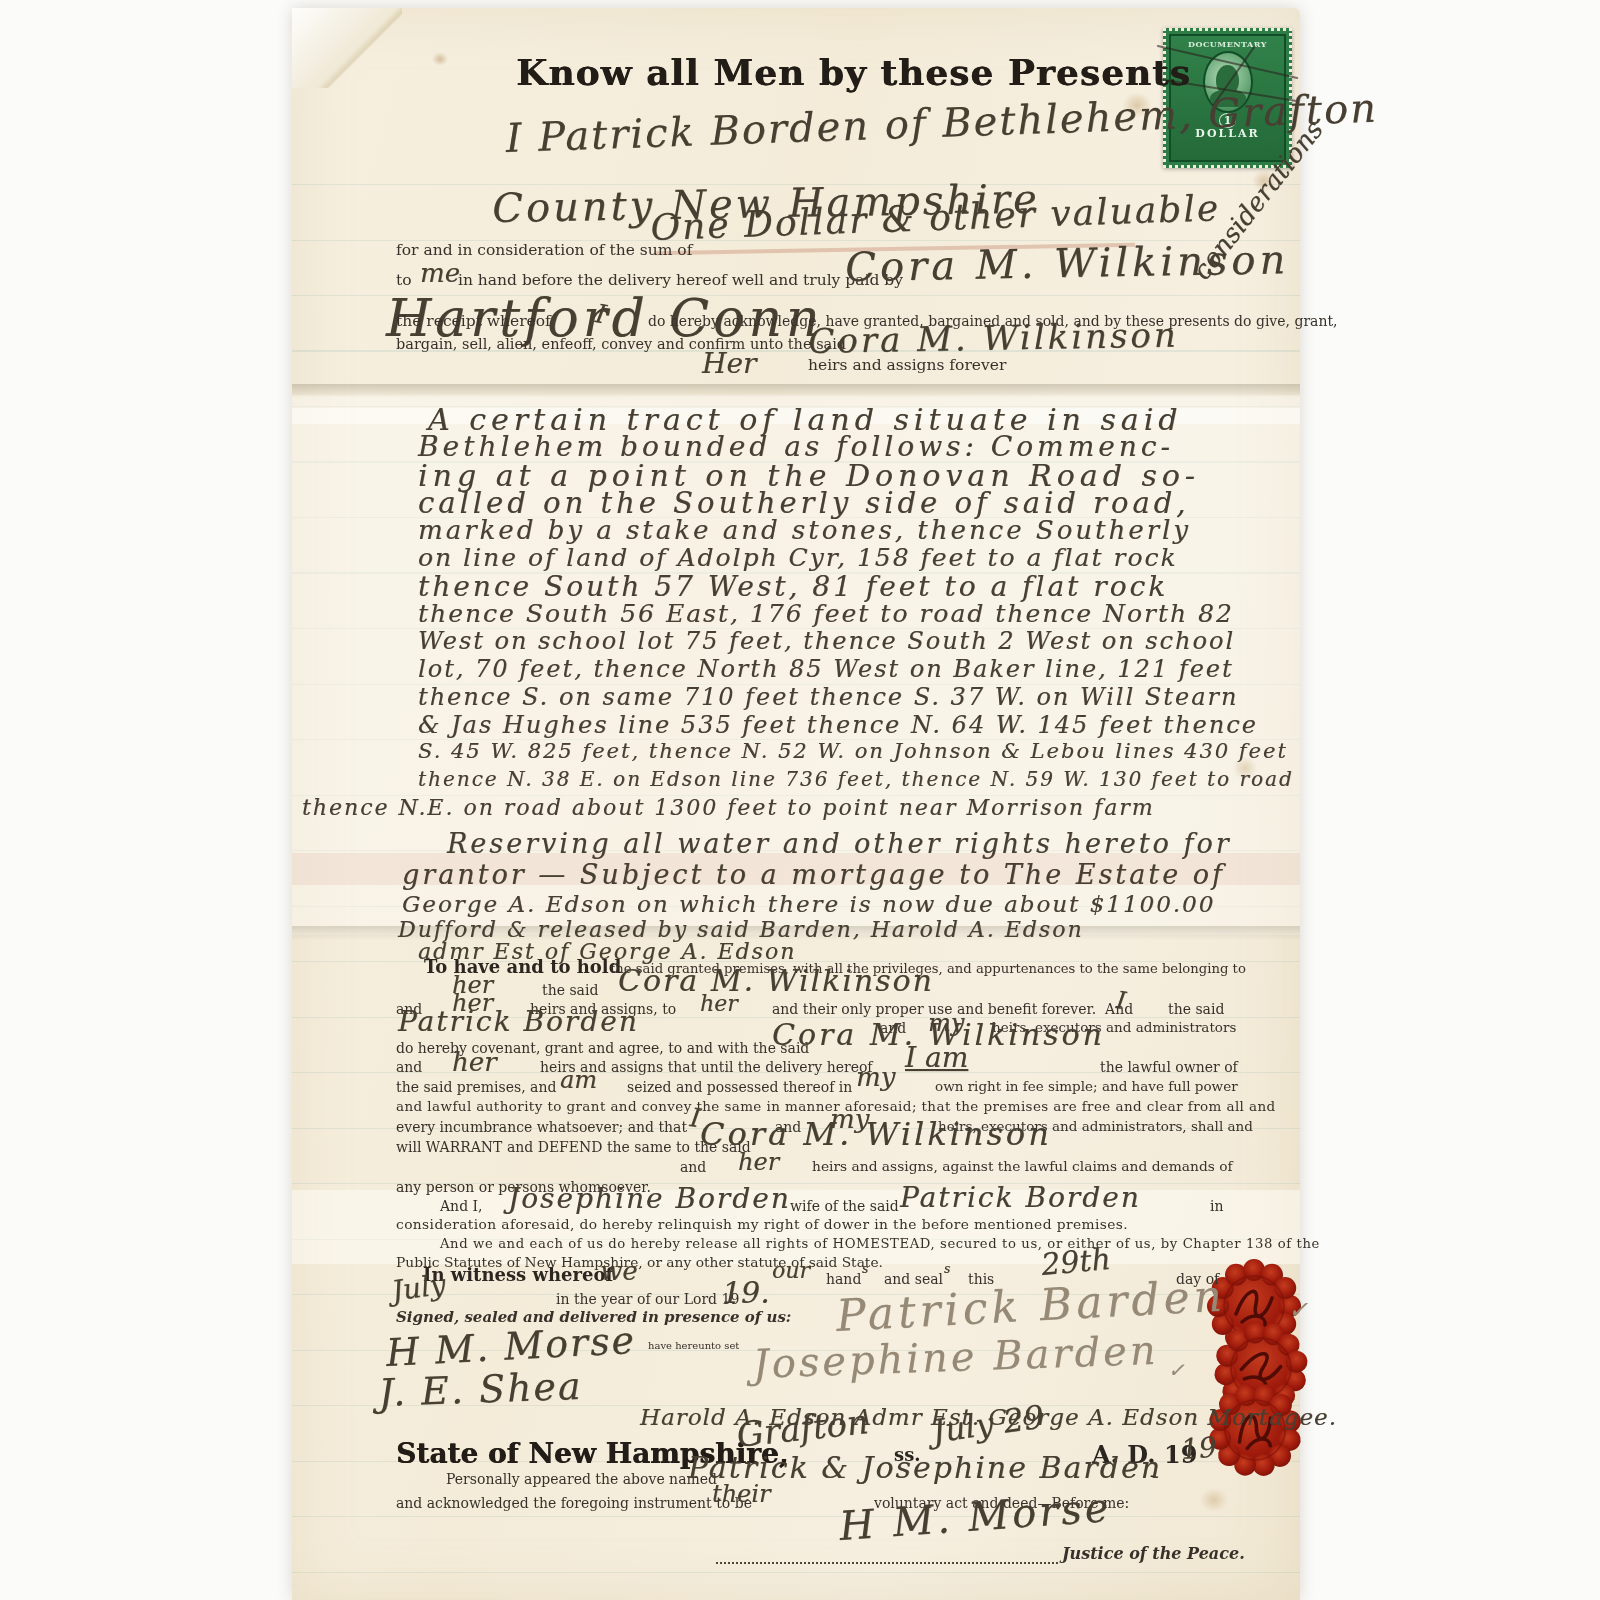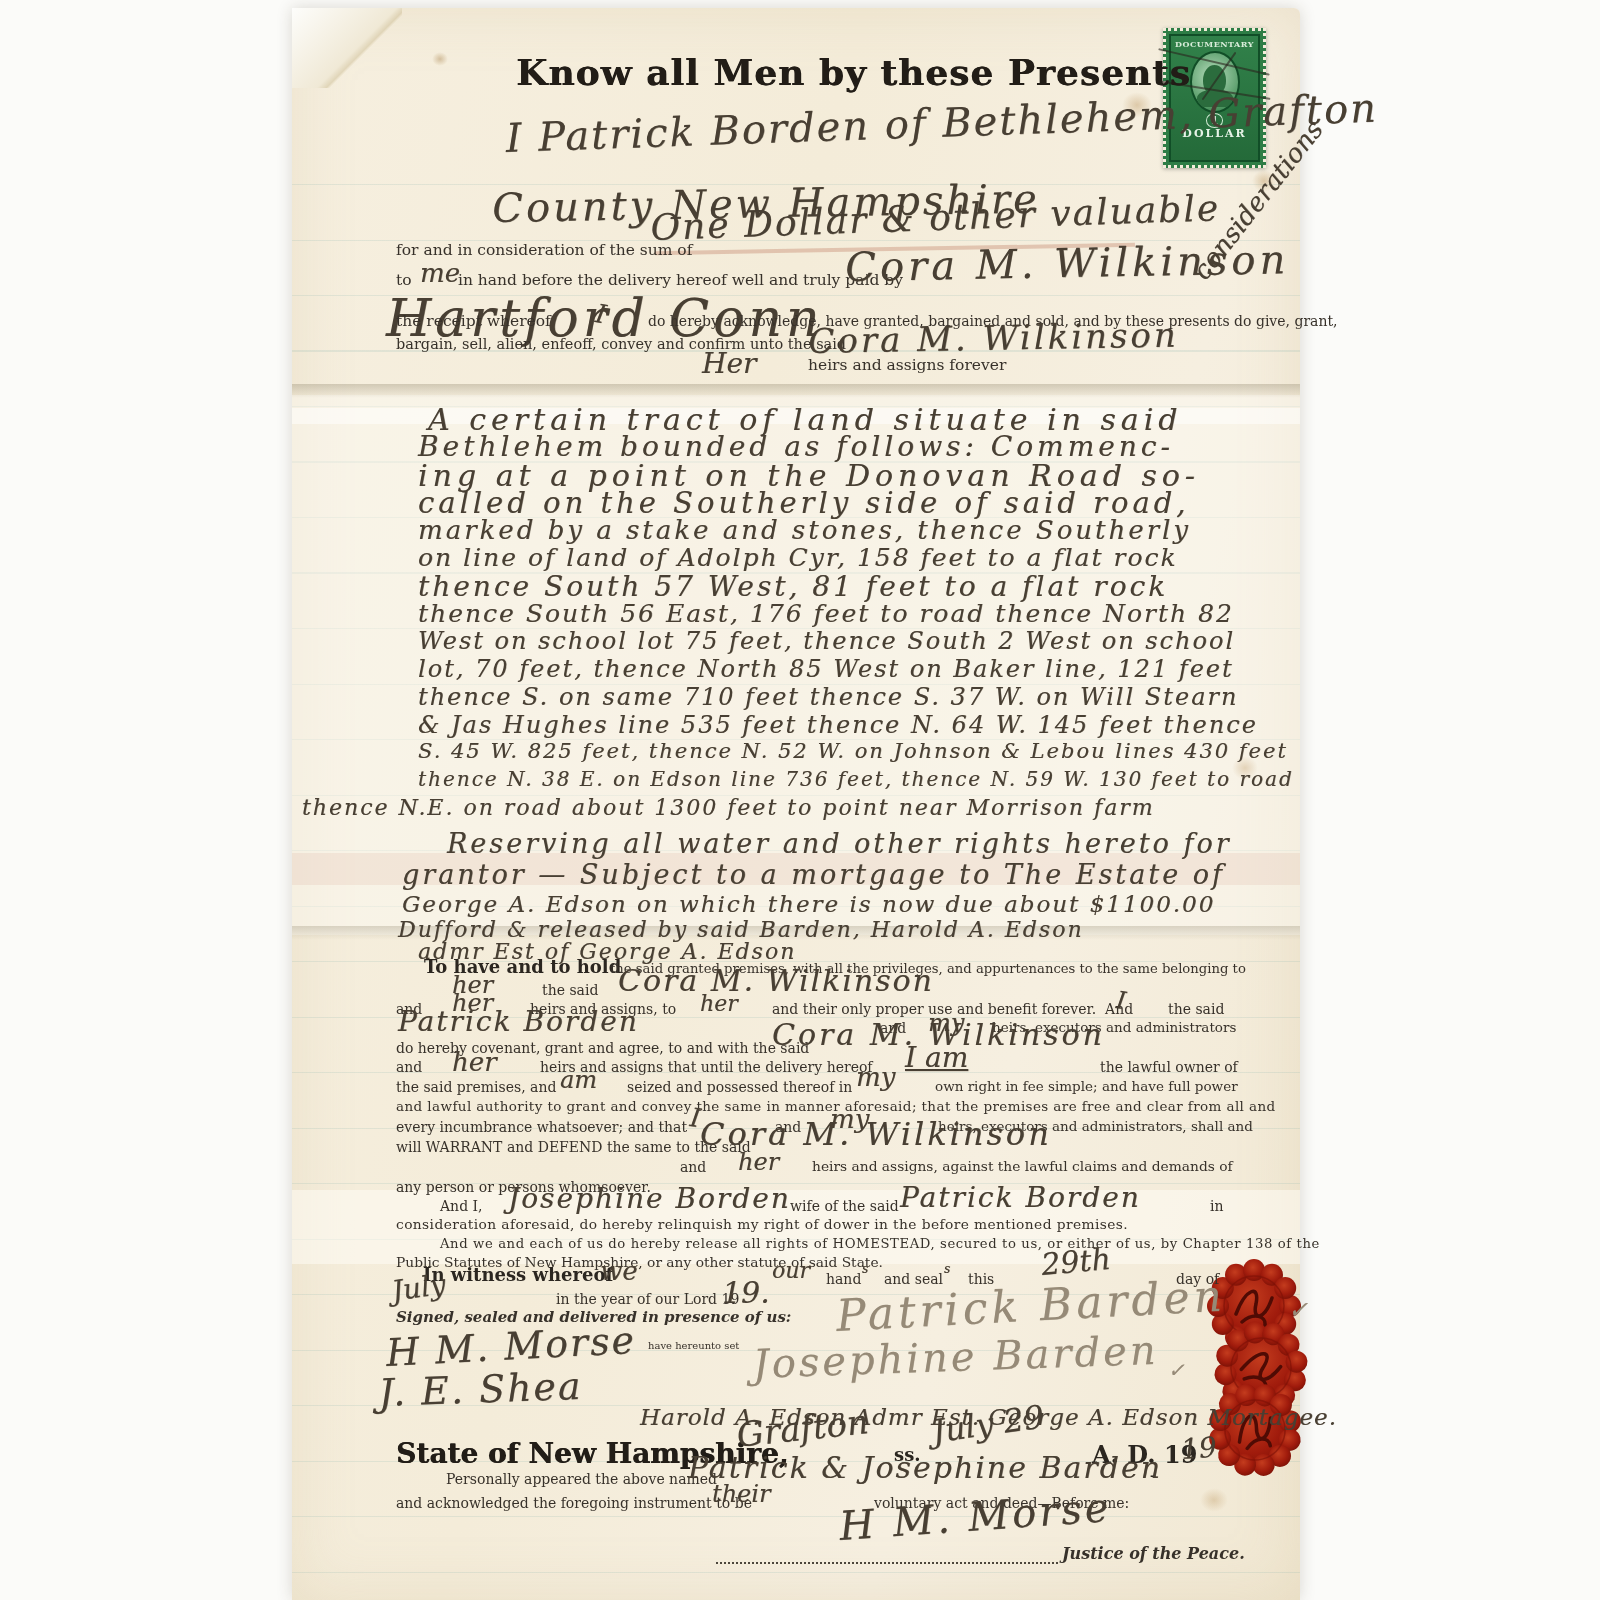--- a/index.html
+++ b/index.html
@@ -20,21 +20,21 @@
   .frag{position:absolute;white-space:pre;transform-origin:left top;line-height:1;}
   .p  {color:#37312a;}
   .pb {color:#2b2620;font-weight:bold;}
   .pi {color:#37312a;font-style:italic;font-weight:bold;}
   .bl {color:#221d17;font-weight:bold;text-shadow:0.6px 0 0 #221d17;}
   .hw {font-style:italic;color:#483f33;text-shadow:.4px .3px .4px rgba(70,60,45,.5);}
   .hwl{font-style:italic;color:#968a77;text-shadow:.3px .3px .3px rgba(140,130,110,.4);}
   .sigline{position:absolute;left:716px;top:1562px;width:342px;border-bottom:2px dotted #4c463c;}
   
   .stamp{position:absolute;left:1163px;top:28px;width:97px;height:134px;background:#2e7d46;
-         border:3px dotted #f4eddb;box-shadow:0 1px 4px rgba(0,0,0,.3);}
+         border:3px dotted #f4eddb;box-shadow:0 1px 4px rgba(0,0,0,.3);padding-left:26px;}
   .stamp-inner{position:absolute;inset:3px;border:2px solid #114e27;display:flex;flex-direction:column;
          align-items:center;background:linear-gradient(#31814a,#246a39);}
   .stamp-top{font-size:8px;color:#d9edda;font-weight:bold;letter-spacing:.5px;margin-top:3px;transform:scaleY(.9);}
   .stamp-oval{width:46px;height:58px;border-radius:50%;border:2px solid #114e27;margin-top:2px;
          background:radial-gradient(circle at 45% 40%,#b7dcbc,#5a9e6b 65%,#2e7d46);position:relative;overflow:hidden;}
   .stamp-head{position:absolute;left:11px;top:12px;width:23px;height:30px;border-radius:50% 50% 46% 46%;background:#2b6c3d;}
   .stamp-head::after{content:"";position:absolute;left:-6px;top:24px;width:36px;height:18px;border-radius:50% 50% 0 0;background:#2b6c3d;}
   .stamp-one{margin-top:1px;font-size:11px;font-weight:bold;color:#ecf6ec;}
   .stamp-one span{border:1px solid #cfe8d2;border-radius:50%;padding:0 4px;}
   .stamp-bottom{font-size:11px;font-weight:bold;color:#e6f3e7;letter-spacing:2px;}

